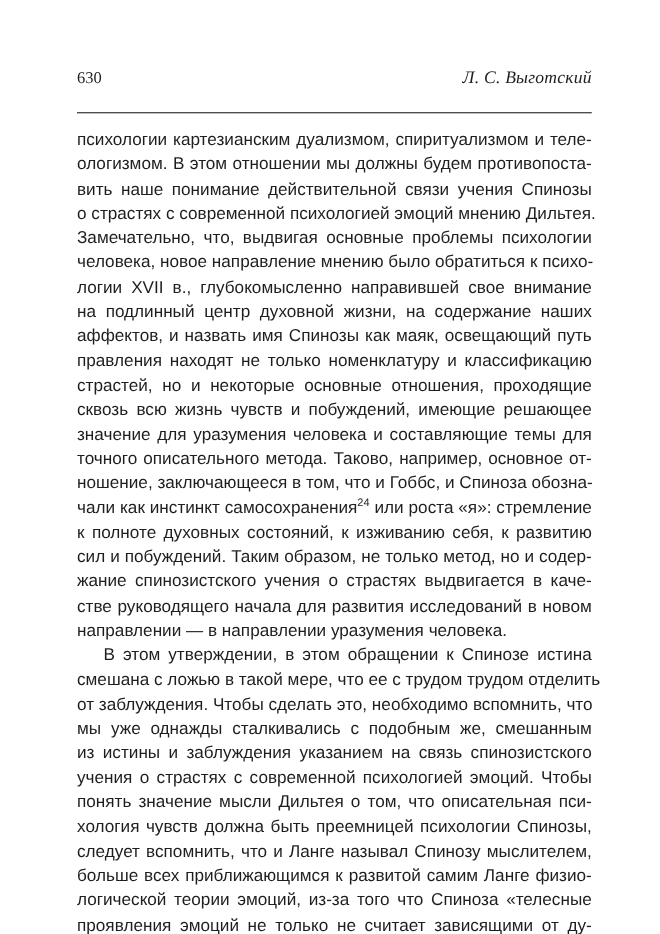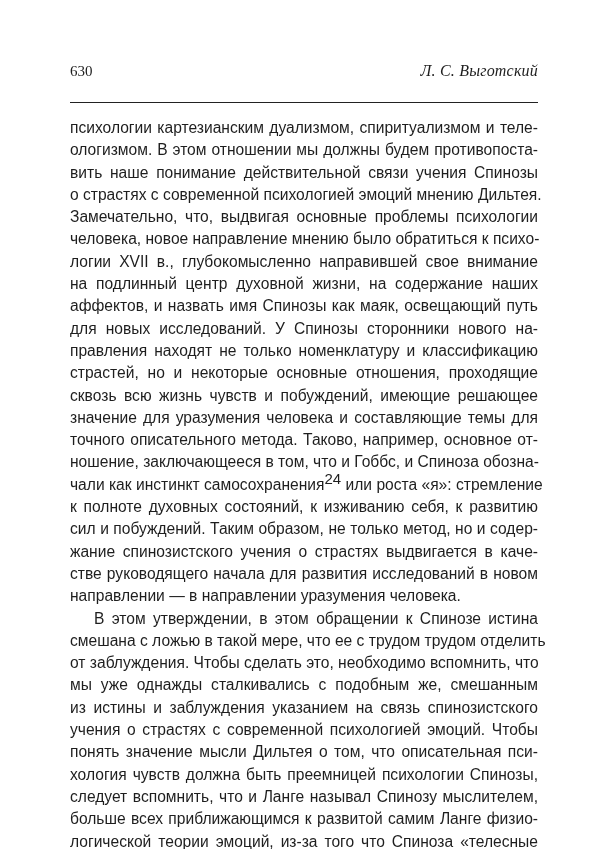--- a/index.html
+++ b/index.html
@@ -16,21 +16,21 @@
   }
   .running-head .author { font-style: italic; font-size: 16px; letter-spacing: 0.2px; text-align: right; }
   .body { margin-top: 14px; }
   .line {
     display: block; height: 22.3px; line-height: 22.3px;
     font-family: Liberation Sans, sans-serif; font-size: 15.6px;
     text-align: justify; text-align-last: justify; white-space: nowrap;
   }
   .line.last { text-align-last: left; }
   .line.indent { padding-left: 24px; }
-  sup { font-size: 15px; line-height: 0; }
+  sup { font-size: 10px; line-height: 0; }
 </style>
 </head>
 <body>
 
 <div class="page">
   <div class="running-head">
     <span>630</span>
     <span class="author">Л. С. Выготский</span>
   </div>
 
@@ -38,21 +38,20 @@
     <div>
       <span class="line">психологии картезианским дуализмом, спиритуализмом и теле-</span>
       <span class="line">ологизмом. В этом отношении мы должны будем противопоста-</span>
       <span class="line">вить наше понимание действительной связи учения Спинозы</span>
       <span class="line">о страстях с современной психологией эмоций мнению Дильтея.</span>
       <span class="line">Замечательно, что, выдвигая основные проблемы психологии</span>
       <span class="line">человека, новое направление мнению было обратиться к психо-</span>
       <span class="line">логии XVII в., глубокомысленно направившей свое внимание</span>
       <span class="line">на подлинный центр духовной жизни, на содержание наших</span>
       <span class="line">аффектов, и назвать имя Спинозы как маяк, освещающий путь</span>
-      <span class="line">для новых исследований. У Спинозы сторонники нового на-</span>
       <span class="line">правления находят не только номенклатуру и классификацию</span>
       <span class="line">страстей, но и некоторые основные отношения, проходящие</span>
       <span class="line">сквозь всю жизнь чувств и побуждений, имеющие решающее</span>
       <span class="line">значение для уразумения человека и составляющие темы для</span>
       <span class="line">точного описательного метода. Таково, например, основное от-</span>
       <span class="line">ношение, заключающееся в том, что и Гоббс, и Спиноза обозна-</span>
       <span class="line"><span>чали как инстинкт самосохранения</span><sup>24</sup><span> или роста «я»: стремление</span></span>
       <span class="line">к полноте духовных состояний, к изживанию себя, к развитию</span>
       <span class="line">сил и побуждений. Таким образом, не только метод, но и содер-</span>
       <span class="line">жание спинозистского учения о страстях выдвигается в каче-</span>

